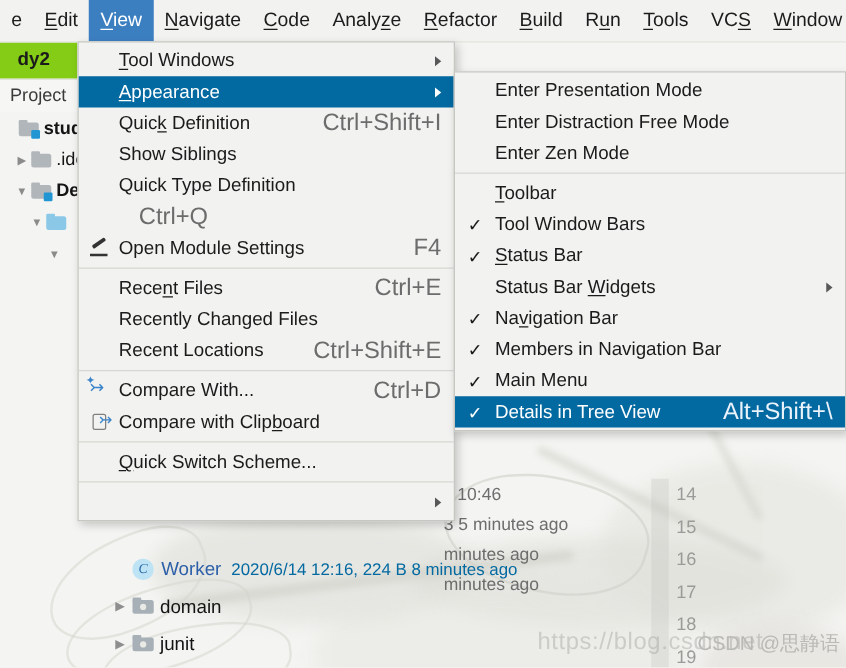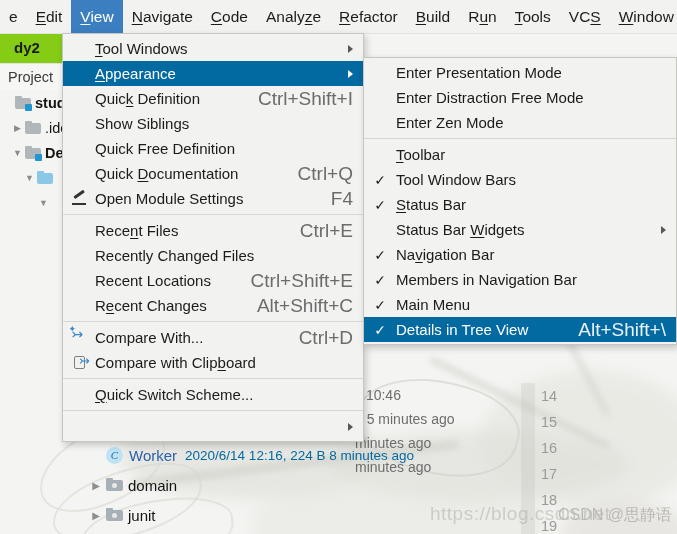--- a/index.html
+++ b/index.html
@@ -447,26 +447,25 @@
     <span class="accel">Ctrl+Shift+I</span>
   </div>
 
   <div class="mrow">
     <span class="gut"></span>
     <span class="mlabel">Show Siblings</span>
   </div>
 
   <div class="mrow">
     <span class="gut"></span>
-    <span class="mlabel">Quick Free Definition</span>
-  </div>
-
-  <div class="mrow">
-    <span class="gut"></span>
-    <span class="mlabel">Quick <u>D</u>ocumentation</span>
+    <span class="mlabel">Quick Type Definition</span>
+  </div>
+
+  <div class="mrow">
+    <span class="gut"></span>
     <span class="accel">Ctrl+Q</span>
   </div>
 
   <div class="mrow">
     <span class="gut">
         <span class="icn pencil"></span>
       </span>
     <span class="mlabel">Open Module Settings</span>
     <span class="accel">F4</span>
   </div>
@@ -483,25 +482,20 @@
     <span class="gut"></span>
     <span class="mlabel">Recently Changed Files</span>
   </div>
 
   <div class="mrow">
     <span class="gut"></span>
     <span class="mlabel">Recent Locations</span>
     <span class="accel">Ctrl+Shift+E</span>
   </div>
 
-  <div class="mrow">
-    <span class="gut"></span>
-    <span class="mlabel">R<u>e</u>cent Changes</span>
-    <span class="accel">Alt+Shift+C</span>
-  </div>
 
   <div class="msep"></div>
 
   <div class="mrow">
     <span class="gut">
         <span class="icn cmp"></span>
       </span>
     <span class="mlabel">Compare With...</span>
     <span class="accel">Ctrl+D</span>
   </div>

